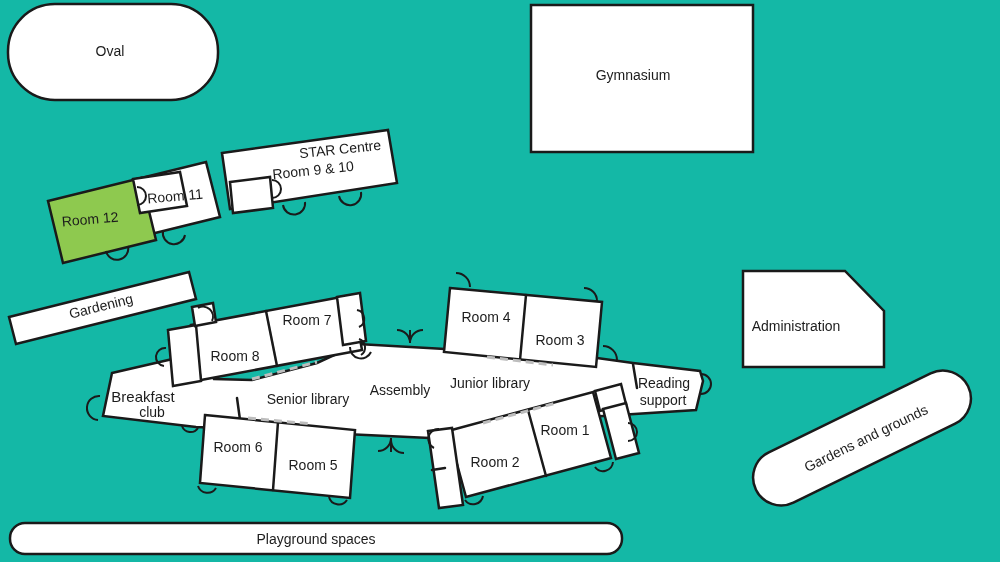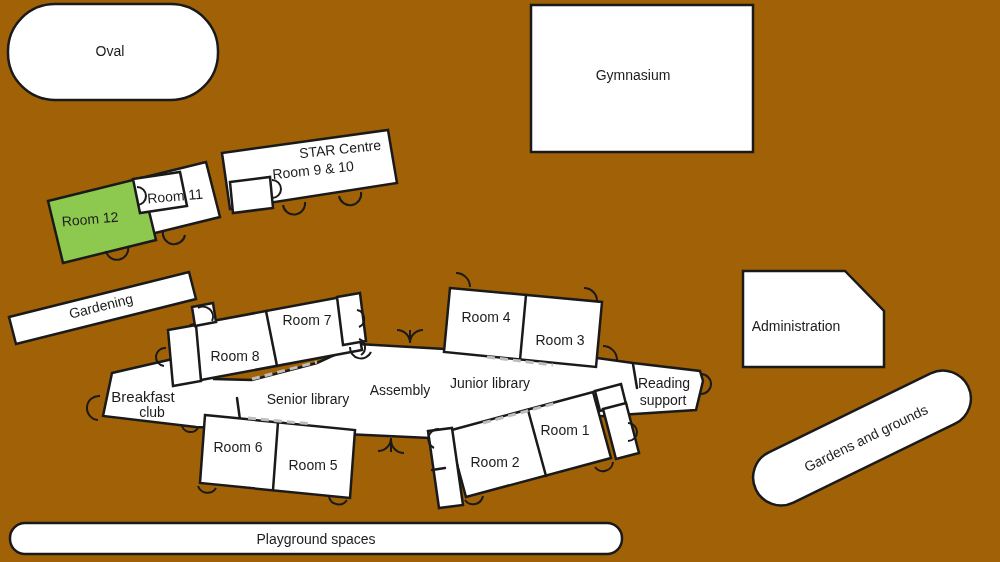--- a/index.html
+++ b/index.html
@@ -1,16 +1,16 @@
 <!DOCTYPE html>
 <html><head>
 <meta charset="utf-8">
 <style>
   html,body{margin:0;padding:0;background:#ffffff;}
-  .stage{width:1000px;height:562px;position:relative;background:#a16207;overflow:hidden;}
+  .stage{width:1000px;height:562px;position:relative;background:#14b8a6;overflow:hidden;}
   svg{display:block;}
   .bld{fill:#ffffff;stroke:#1a1a1a;stroke-width:2.5;stroke-linejoin:miter;}
   .wall{stroke:#1a1a1a;stroke-width:2.5;fill:none;stroke-linecap:round;}
   .door{stroke:#1a1a1a;stroke-width:2;fill:none;}
   .dash{stroke:#bdbdbd;stroke-width:3;fill:none;stroke-dasharray:8 5;stroke-linecap:butt;}
   text{font-family:"Liberation Sans",sans-serif;font-size:14px;fill:#1c1c1c;text-anchor:middle;}
   .big{font-size:15px;}
 </style>
 </head>
 <body>

